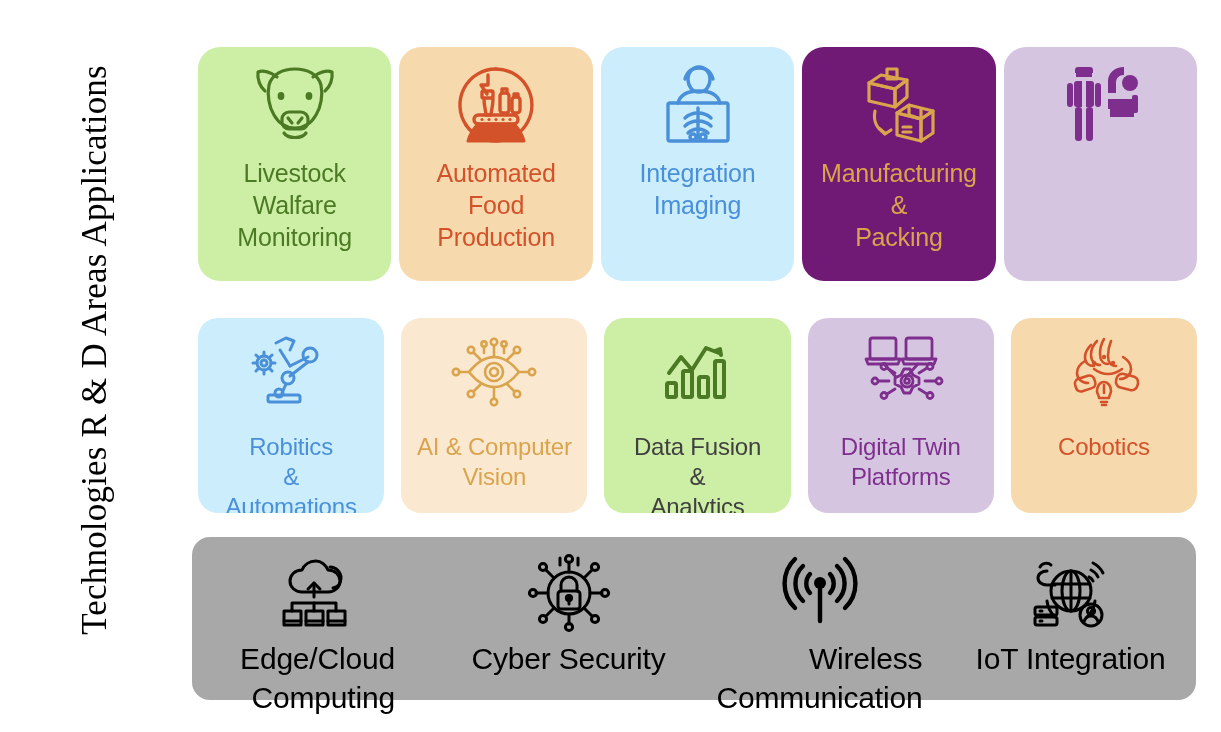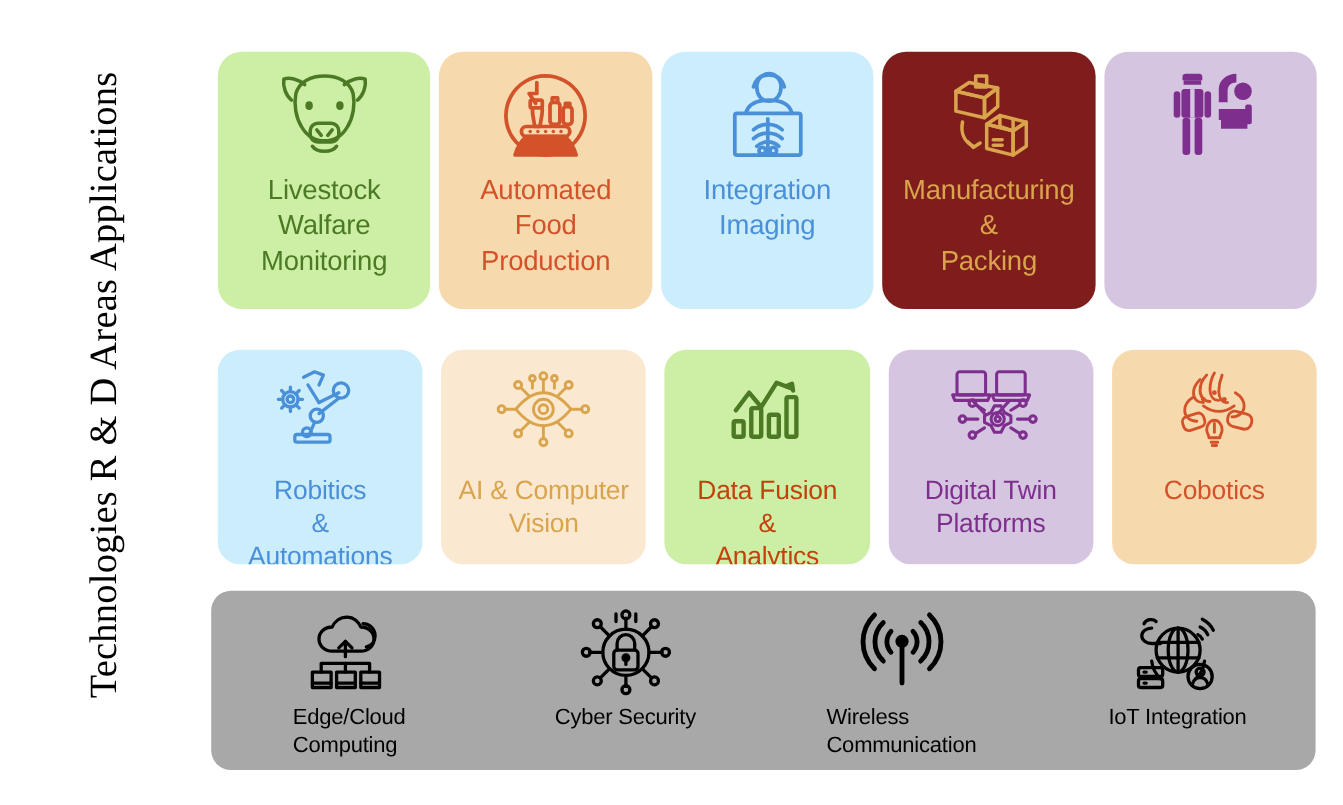--- a/index.html
+++ b/index.html
@@ -128,23 +128,23 @@
   .enabler-icon {
     width: 100px;
     height: 88px;
     display: flex;
     align-items: center;
     justify-content: center;
   }
   .enabler-icon svg { display: block; }
   .enabler-label {
     margin-top: 2px;
-    text-align: left;
+    text-align: right;
     font-family: "Liberation Sans", sans-serif;
-    font-size: 20px;
+    font-size: 30px;
     line-height: 1.3;
     color: #000000;
     white-space: pre-line;
     letter-spacing: -0.2px;
   }
 </style>
 </head>
 <body>
 
 <div id="vertical-title">
@@ -208,21 +208,21 @@
         <path d="M48 58c-6 0-10 2-13 5M48 58c6 0 10 2 13 5"></path>
         <path d="M48 66c-5 0-8 2-10 4M48 66c5 0 8 2 10 4"></path>
         <circle cx="43" cy="74" r="3"></circle>
         <circle cx="53" cy="74" r="3"></circle>
       </svg>
     </div>
     <div class="card-label" style="color:#4A90D9">Integration
 Imaging</div>
   </div>
 
-  <div class="card" style="background:#7f1d1d">
+  <div class="card" style="background:#701a75">
     <div class="card-icon">
       <svg width="96" height="88" viewBox="0 0 96 88" fill="none" stroke="#D9A44C" stroke-width="3.2" stroke-linecap="round" stroke-linejoin="round">
         <path d="M18 20l12-8 26 5-12 9z"></path>
         <path d="M18 20v18l26 6V26z"></path>
         <path d="M44 26l12-9v17l-12 10z"></path>
         <rect x="36" y="6" width="10" height="10"></rect>
         <path d="M24 48c-2 10 2 18 10 22"></path>
         <path d="M29 66l5 5 6-4"></path>
         <path d="M46 50l12-8 24 6-12 8z"></path>
         <path d="M46 50v22l24 6V56z"></path>
@@ -325,21 +325,21 @@
     <div class="card-icon">
       <svg width="86" height="78" viewBox="0 0 86 78" fill="none" stroke="#4C7A24" stroke-width="4" stroke-linecap="round" stroke-linejoin="round">
         <path d="M14 40l12-16 11 13 14-22 13 5"></path>
         <path d="M60 18l5-2 1 6"></path>
         <rect x="12" y="50" width="9" height="14" rx="1.5"></rect>
         <rect x="28" y="38" width="9" height="26" rx="1.5"></rect>
         <rect x="44" y="44" width="9" height="20" rx="1.5"></rect>
         <rect x="60" y="28" width="9" height="36" rx="1.5"></rect>
       </svg>
     </div>
-    <div class="card-label" style="color:#c2410c">Data Fusion
+    <div class="card-label" style="color:#404040">Data Fusion
 &amp;
 Analytics</div>
   </div>
 
   <div class="card" style="background:#D6C5E0">
     <div class="card-icon">
       <svg width="86" height="78" viewBox="0 0 86 78" fill="none" stroke="#7E2F8E" stroke-width="2.8" stroke-linecap="round" stroke-linejoin="round">
         <rect x="12" y="5" width="26" height="21" rx="2.5"></rect>
         <path d="M8 26h34l-2 5H10z"></path>
         <rect x="48" y="5" width="26" height="21" rx="2.5"></rect>

